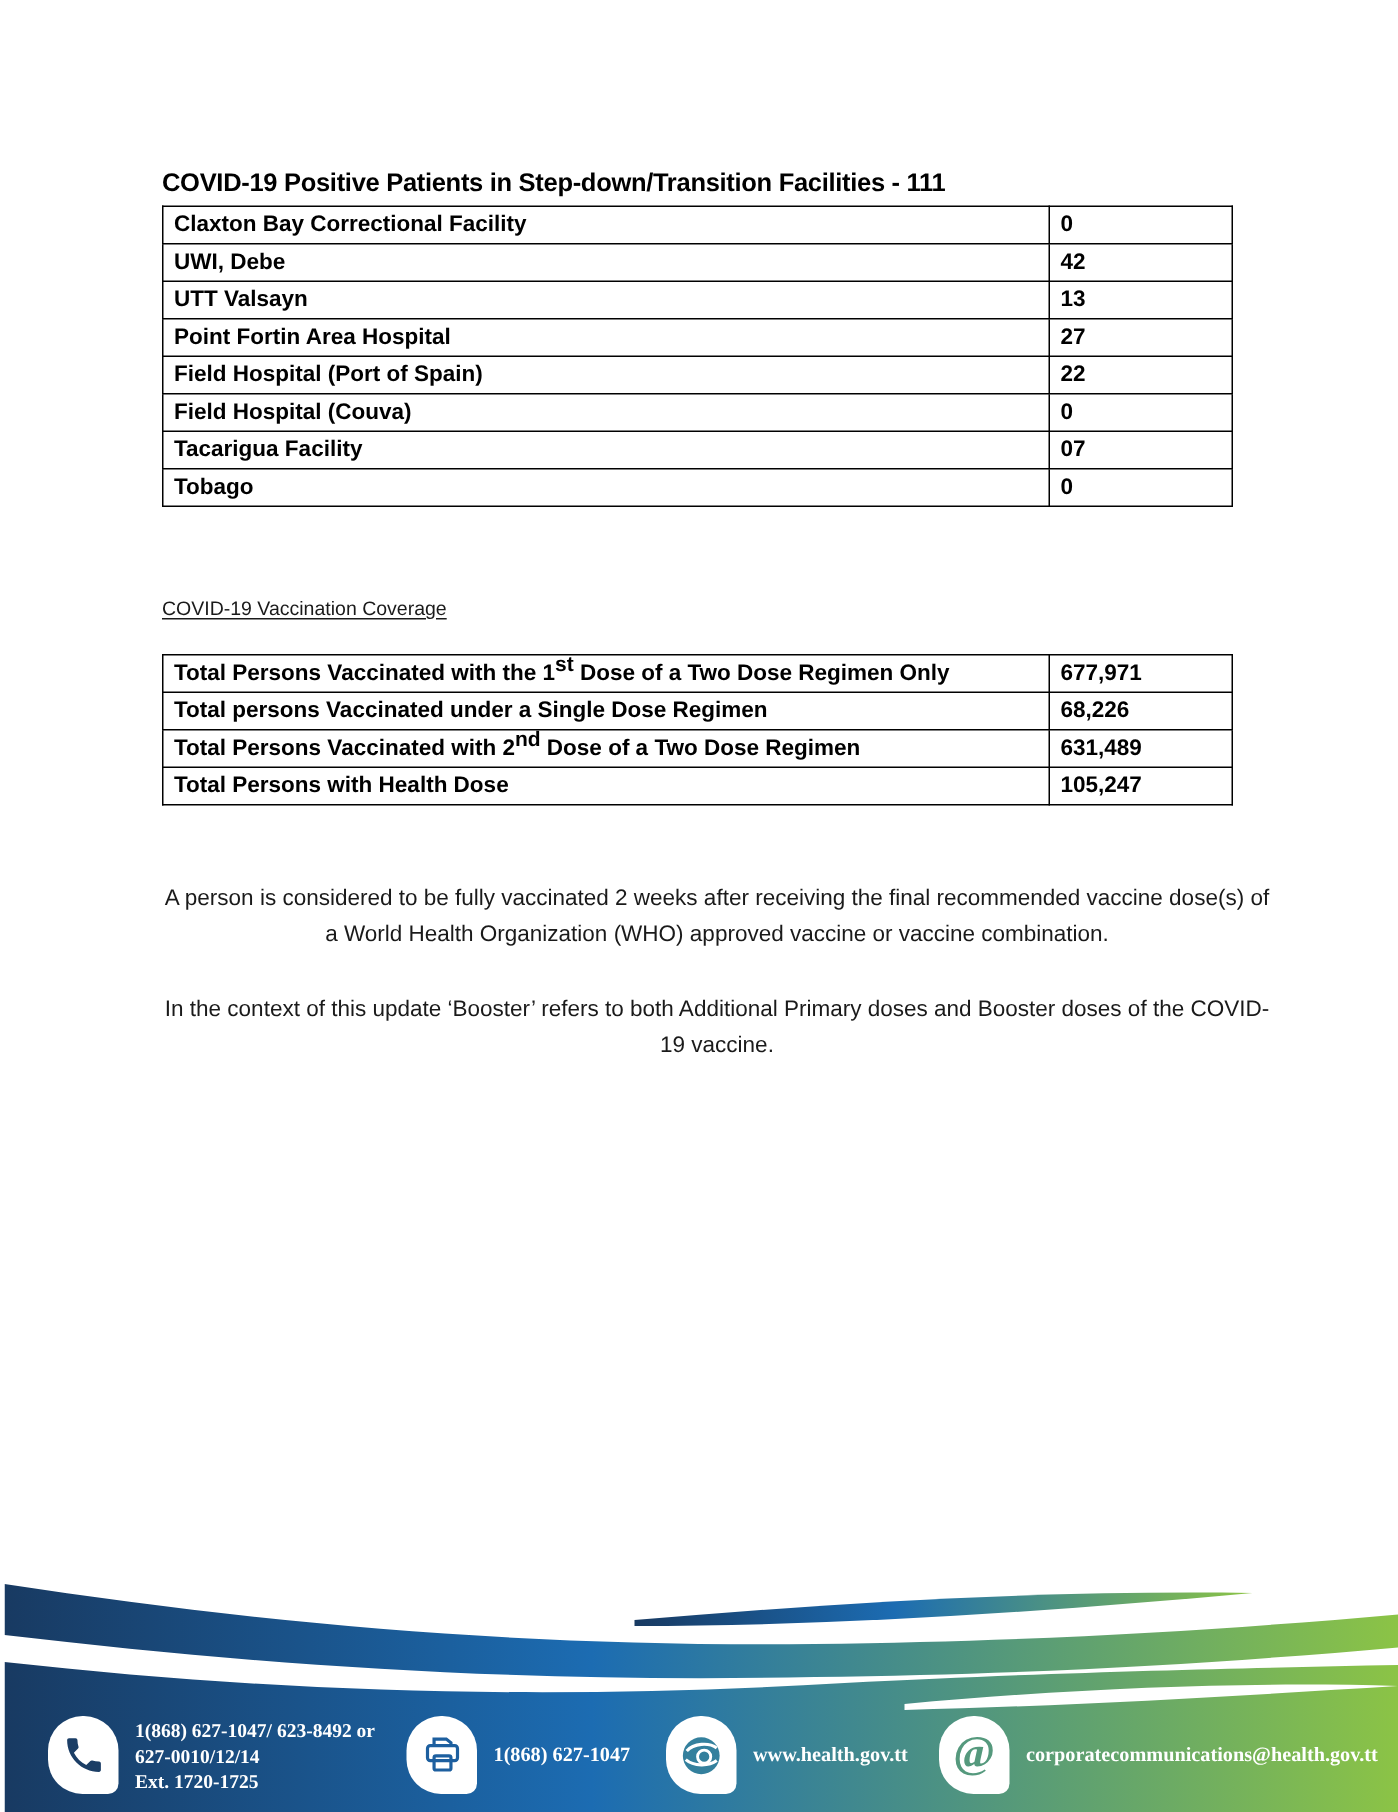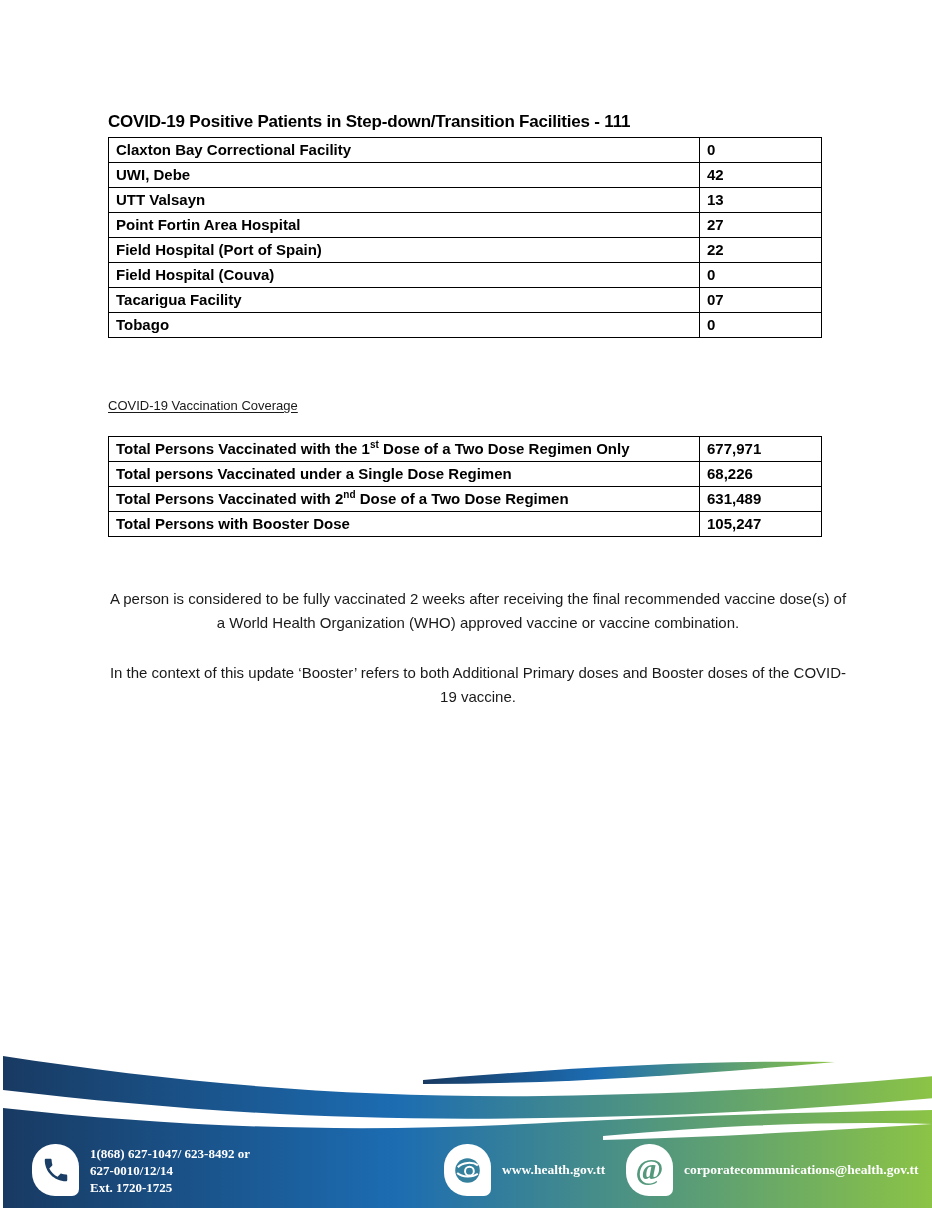--- a/index.html
+++ b/index.html
@@ -32,21 +32,21 @@
   }
   table.data-table td {
     border: 1.5px solid #000;
     font-weight: bold;
     font-size: 15px;
     line-height: 23px;
     padding: 0 6px 1px 7px;
     vertical-align: top;
   }
   td.val-col { width: 122px; }
-  sup.ord { font-size: 10px; vertical-align: super; line-height: 0; }
+  sup.ord { font-size: 14px; vertical-align: super; line-height: 0; }
   .nb-note { margin-top: 28px; font-size: 15px; color: #1a1a1a; }
   .vacc-heading {
     margin-top: 60px;
     font-size: 13px;
     color: #1a1a1a;
     text-decoration: underline;
     text-underline-offset: 2px;
   }
   table.vacc { margin-top: 23px; }
   .body-text {
@@ -151,21 +151,21 @@
         </tr>
         <tr>
           <td><span>Total persons Vaccinated under a Single Dose Regimen</span><sup class="ord"></sup><span></span></td>
           <td class="val-col">68,226</td>
         </tr>
         <tr>
           <td><span>Total Persons Vaccinated with 2</span><sup class="ord">nd</sup><span> Dose of a Two Dose Regimen</span></td>
           <td class="val-col">631,489</td>
         </tr>
         <tr>
-          <td><span>Total Persons with Booster Dose</span><sup class="ord"></sup><span></span></td>
+          <td><span>Total Persons with Health Dose</span><sup class="ord"></sup><span></span></td>
           <td class="val-col">105,247</td>
         </tr>
       </tbody>
     </table>
 
     <p class="body-text">A person is considered to be fully vaccinated 2 weeks after receiving the final recommended vaccine dose(s) of a  World Health Organization (WHO) approved vaccine or vaccine combination.</p>
 
     <p class="body-text second">In the context of this update ‘Booster’ refers to both Additional Primary doses and Booster doses of the COVID-19 vaccine.</p>
   </div>
 
@@ -196,20 +196,30 @@
           <path fill="#1B3E66" d="M6.62 10.79c1.44 2.83 3.76 5.14 6.59 6.59l2.2-2.21c.27-.27.67-.36 1.02-.24 1.12.37 2.33.57 3.57.57.55 0 1 .45 1 1V20c0 .55-.45 1-1 1-9.39 0-17-7.61-17-17 0-.55.45-1 1-1h3.5c.55 0 1 .45 1 1 0 1.25.2 2.45.57 3.57.11.35.03.74-.25 1.02l-2.2 2.2z"></path>
         </svg>
       </span>
       <span class="phone-lines">
         <span>1(868) 627-1047/ 623-8492 or</span><br>
         <span>627-0010/12/14</span><br>
         <span>Ext. 1720-1725</span>
       </span>
     </div>
 
+    <div class="contact contact-fax">
+      <span class="blob">
+        <svg viewBox="0 0 24 24" width="30" height="30" fill="none" stroke="#1D5F9F" stroke-width="1.7" aria-hidden="true">
+          <path d="M7.5 7V3.5h6.5L16.5 5.5V7"></path>
+          <rect x="4" y="7" width="16" height="8" rx="1.5"></rect>
+          <rect x="7.5" y="12.5" width="9" height="7.5" rx="1"></rect>
+        </svg>
+      </span>
+      <span class="single-line">1(868) 627-1047</span>
+    </div>
 
     <div class="contact contact-web">
       <span class="blob">
         <svg viewBox="0 0 24 24" width="31" height="31" aria-hidden="true">
           <circle cx="12" cy="12" r="9.5" fill="#34809D"></circle>
           <path d="M4.5 9.5 C8 5.5 16 5 20 8" stroke="#fff" stroke-width="1.6" fill="none"></path>
           <path d="M4 14 C8 17.5 16 17.5 20 14.5" stroke="#fff" stroke-width="1.6" fill="none"></path>
           <circle cx="13.5" cy="12.5" r="3.4" fill="none" stroke="#fff" stroke-width="1.5"></circle>
         </svg>
       </span>

